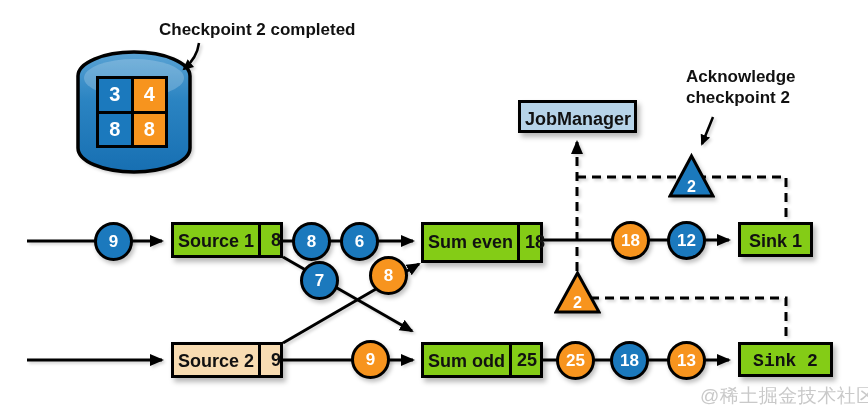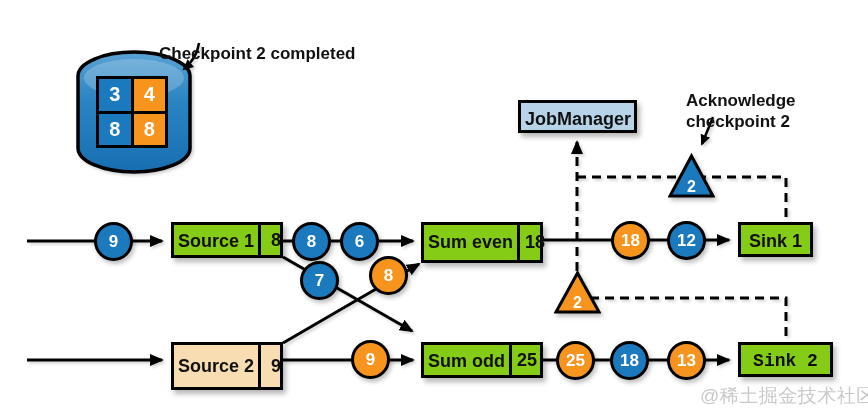--- a/index.html
+++ b/index.html
@@ -28,21 +28,20 @@
   .orange{background:#f7941e;}
   .tri{position:absolute;z-index:4;}
   .tri svg{display:block;filter:drop-shadow(2px 3px 2px rgba(0,0,0,0.25));}
   .tri .tnum{
     position:absolute;left:0;right:0;bottom:3px;text-align:center;
     color:#fff;font-weight:700;font-size:16px;
   }
   .annot{
     position:absolute;z-index:3;color:#111;font-weight:700;font-size:17px;line-height:21px;
     white-space:nowrap;
-    margin-top:24px;
   }
   #store-grid{
     position:absolute;left:96px;top:76px;width:72px;height:72px;z-index:3;
     background:#000;display:grid;grid-template-columns:1fr 1fr;grid-template-rows:1fr 1fr;
     gap:3px;padding:3px;box-sizing:border-box;
   }
   #store-grid .cell{display:flex;align-items:center;justify-content:center;color:#fff;font-weight:700;font-size:20px;}
   #watermark{
     position:absolute;left:700px;top:383px;z-index:5;
     color:#c9c9c9;font-size:19px;letter-spacing:0.5px;white-space:nowrap;
@@ -123,21 +122,21 @@
     <svg width="47" height="45" viewBox="0 0 47 45">
       <polygon points="23.5,3 45,42 2,42" fill="#f7941e" stroke="#000" stroke-width="3"></polygon>
     </svg>
     <span class="tnum">2</span>
   </div>
 
   <div class="box" style="left:171px;top:222px;width:112px;height:36px;">
     <div class="lbl">Source 1</div>
     <div class="state">8</div>
   </div>
-  <div class="box tan" style="left:171px;top:342px;width:112px;height:48px;">
+  <div class="box tan" style="left:171px;top:342px;width:112px;height:36px;">
     <div class="lbl">Source 2</div>
     <div class="state">9</div>
   </div>
   <div class="box" style="left:421px;top:222px;width:122px;height:41px;">
     <div class="lbl">Sum even</div>
     <div class="state">18</div>
   </div>
   <div class="box" style="left:421px;top:342px;width:122px;height:36px;">
     <div class="lbl">Sum odd</div>
     <div class="state">25</div>

